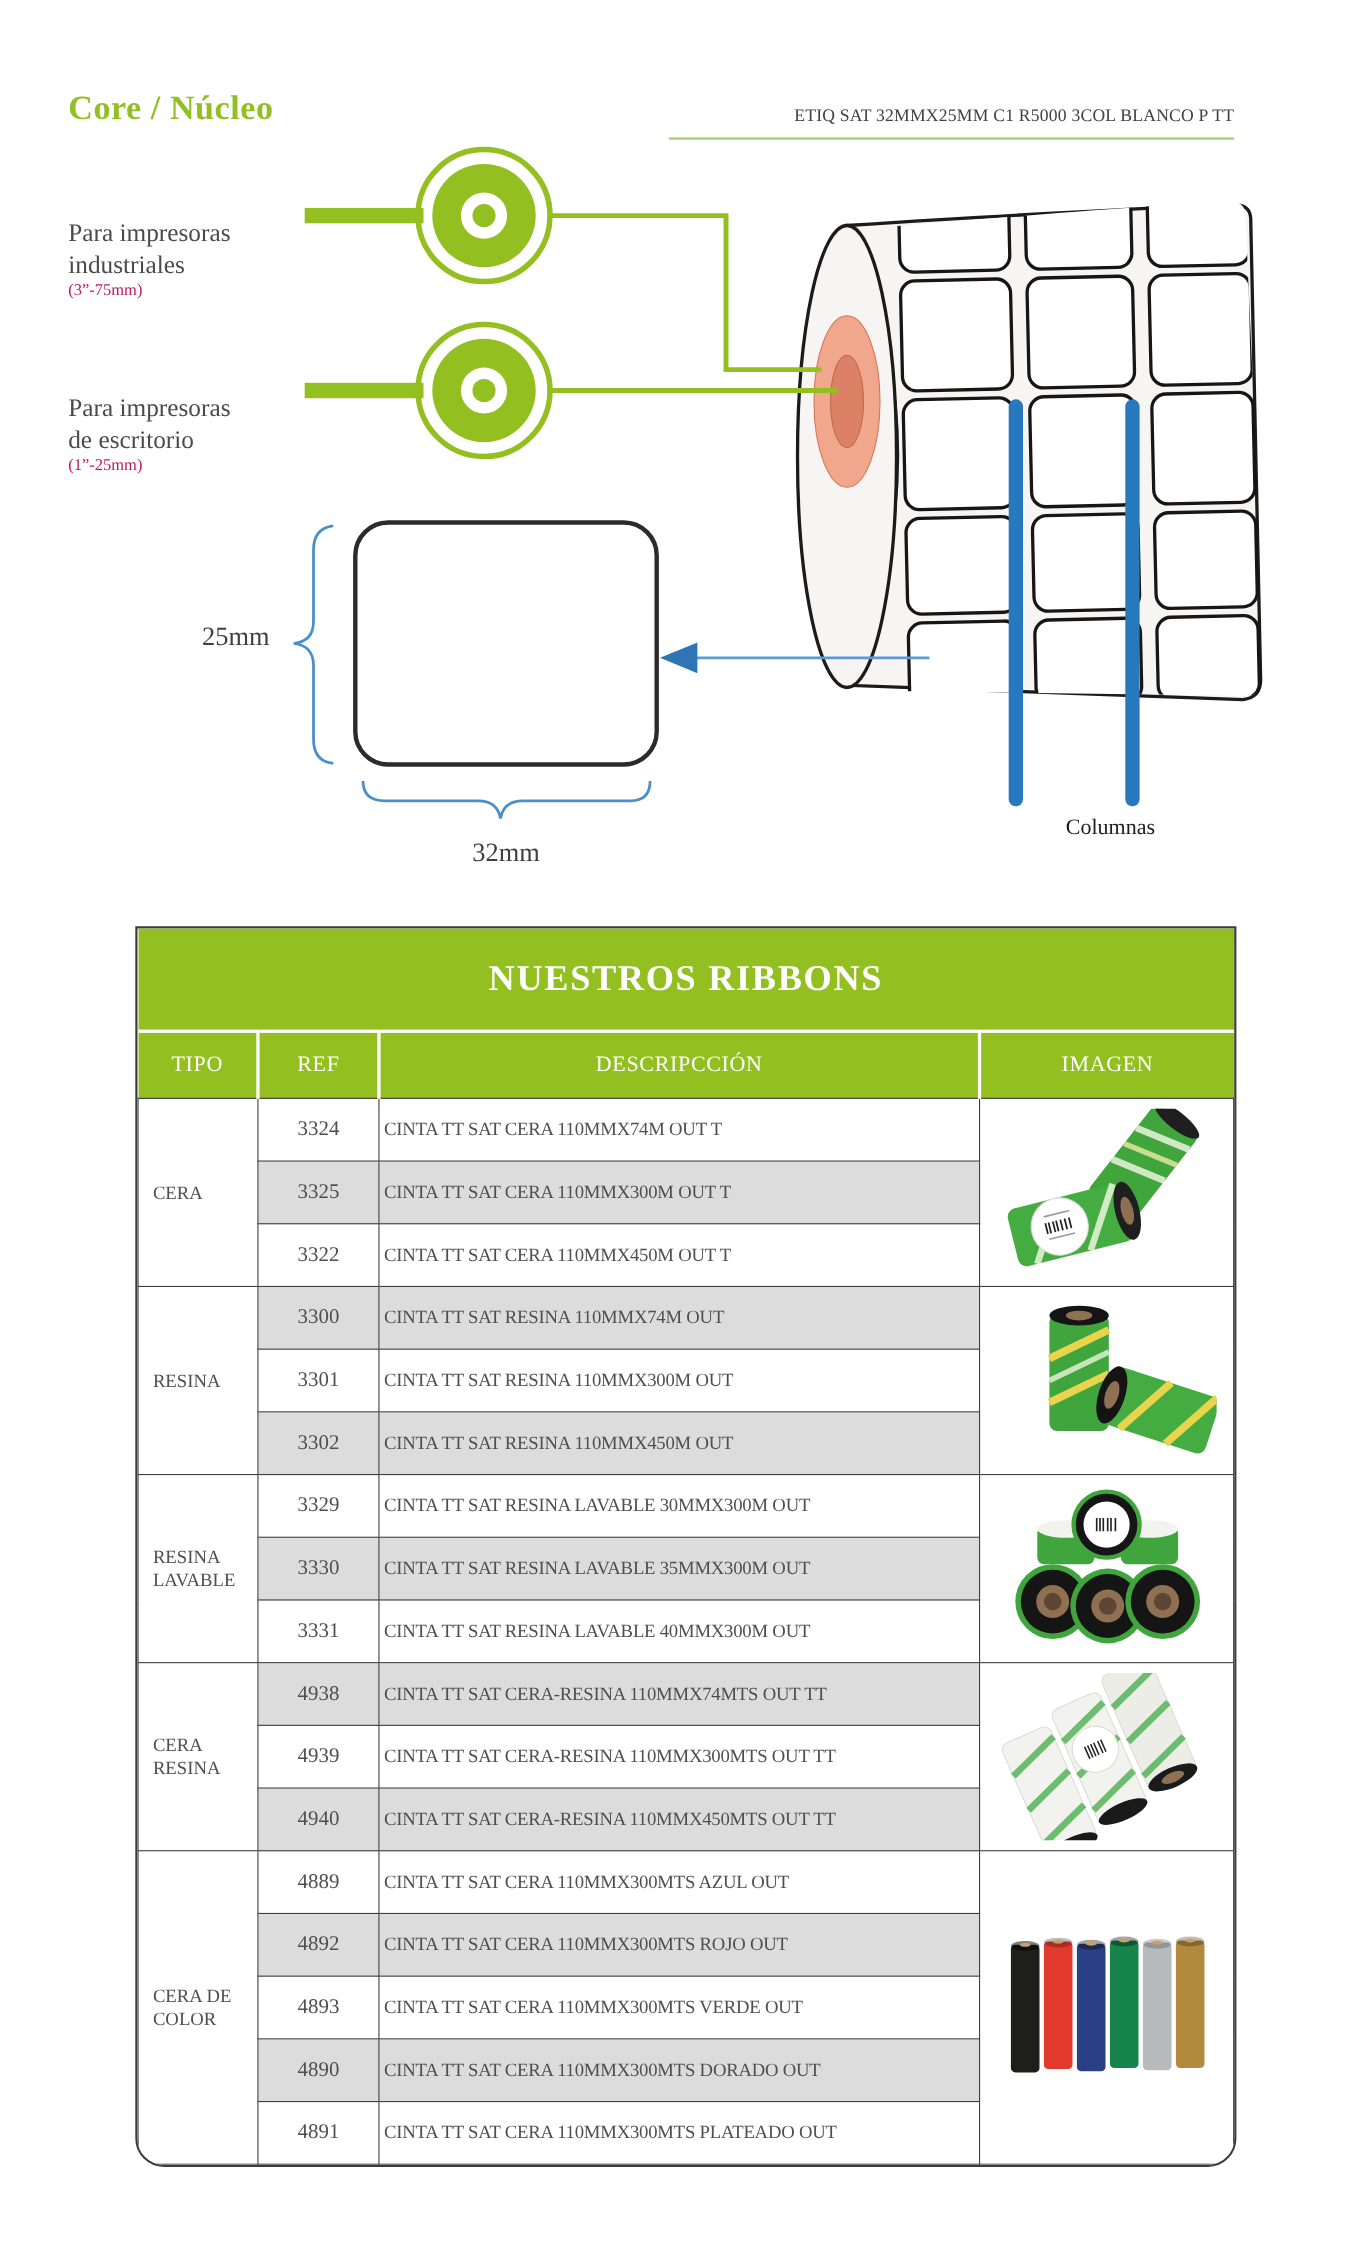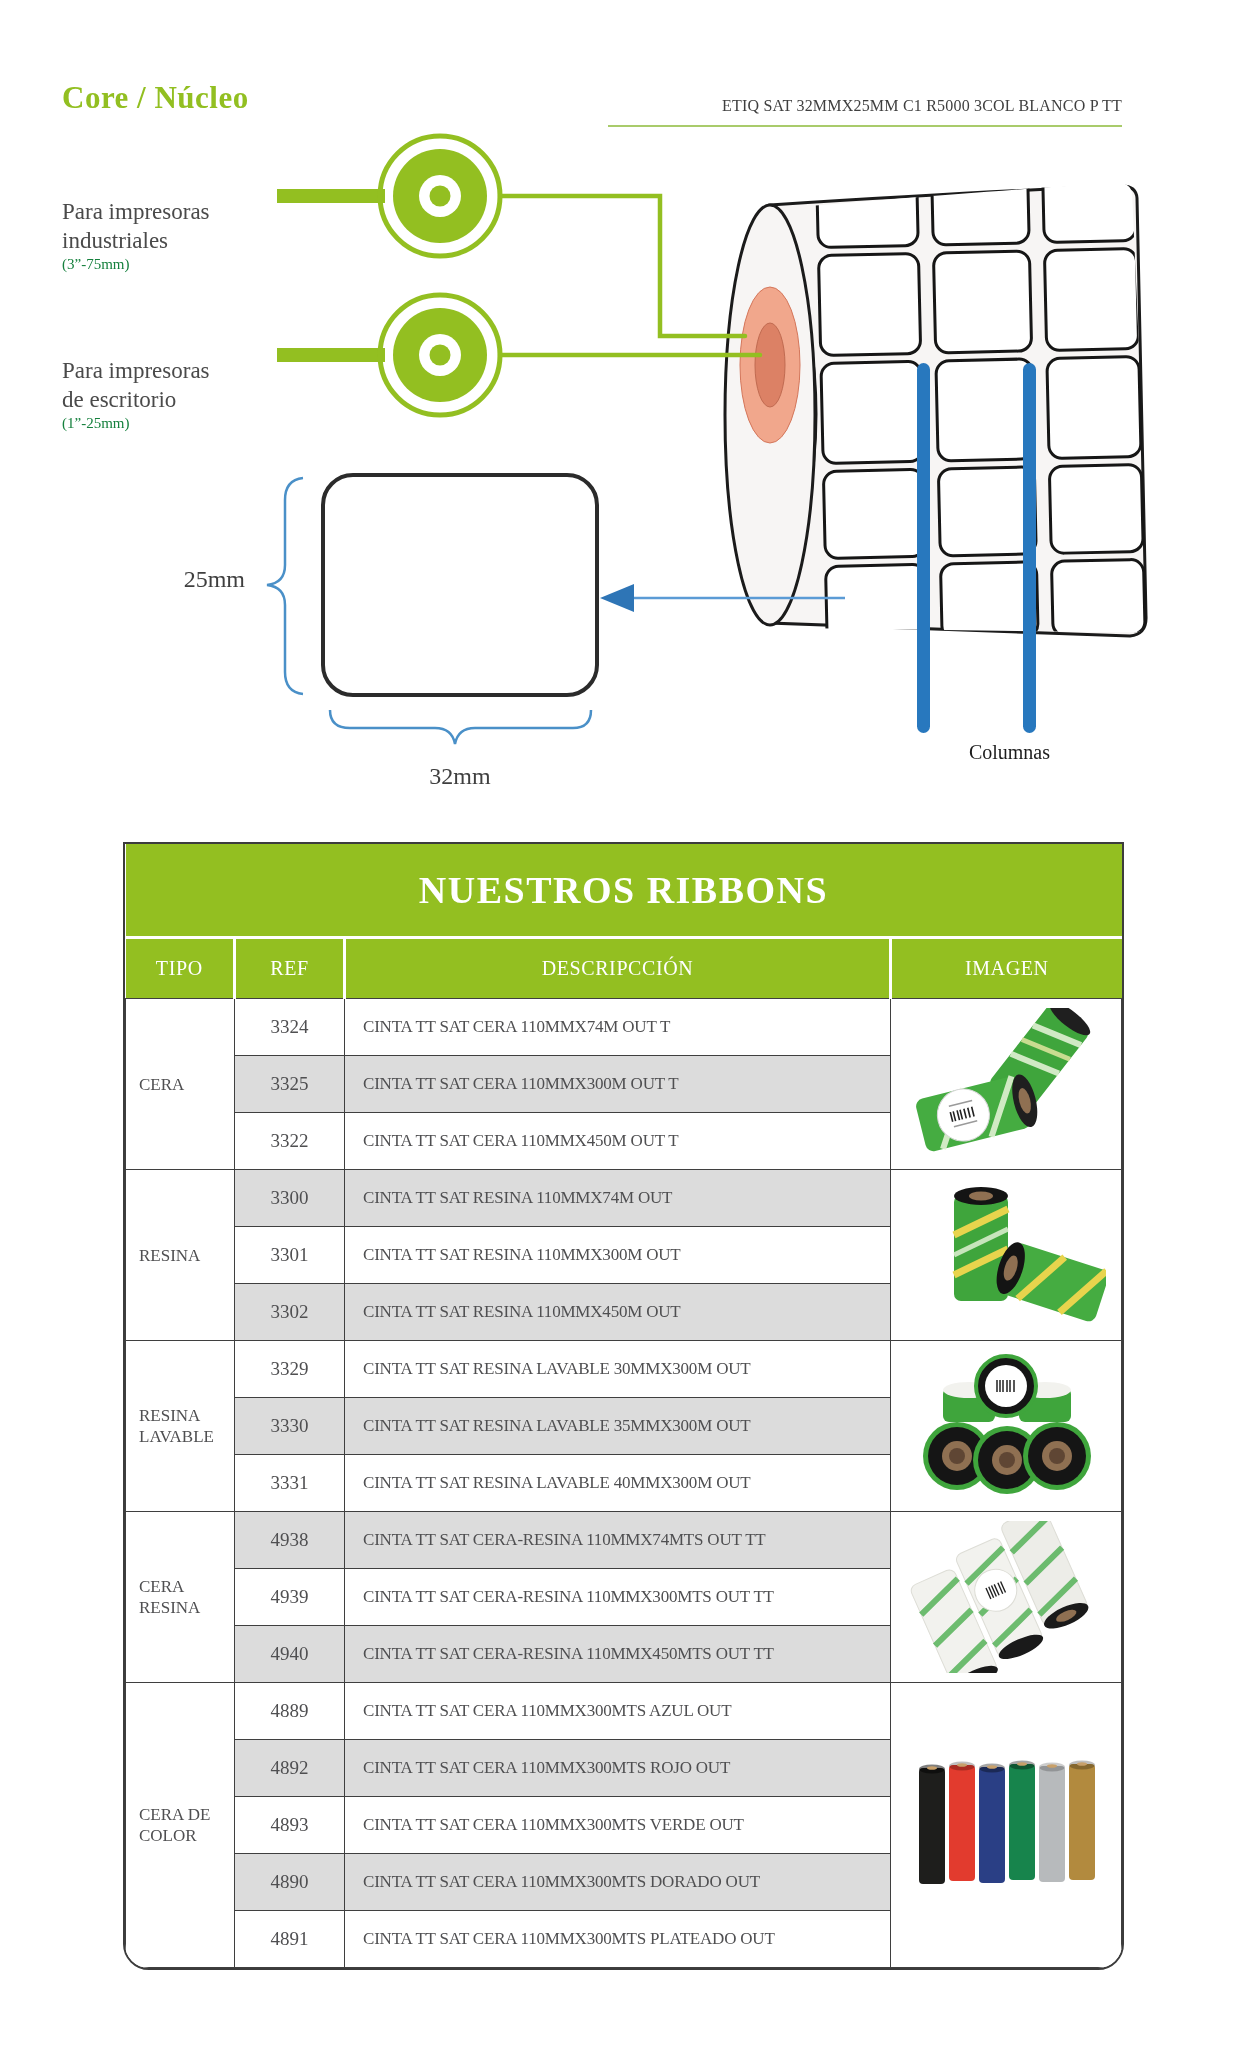--- a/index.html
+++ b/index.html
@@ -7,41 +7,41 @@
          font-family:Liberation Serif, serif;color:#4a4a4a;}
   .abs{position:absolute;}
 
   
   .page-title{left:62px;top:80px;font-size:31px;font-weight:bold;color:#92BF21;letter-spacing:.5px;}
   .product-ref{left:500px;top:97px;width:622px;text-align:right;font-size:16px;color:#3f3f3f;letter-spacing:.2px;}
   .product-ref-underline{left:608px;top:125px;width:514px;height:2px;background:#A9CB6B;}
 
   
   .core-label{left:62px;font-size:23px;line-height:29px;color:#4a4a4a;margin-top:32px;}
-  .core-label .size{font-size:15px;line-height:19px;color:#15803d;}
+  .core-label .size{font-size:15px;line-height:19px;color:#be185d;}
   .lbl-industrial{top:165px;}
   .lbl-desktop{top:324px;}
   .dim-25{left:120px;top:566px;width:125px;text-align:right;font-size:24px;color:#3f3f3f;}
   .dim-32{left:400px;top:763px;width:120px;text-align:center;font-size:24px;color:#3f3f3f;}
   .columns-label{left:905px;top:741px;width:145px;text-align:right;font-size:20px;color:#1c1c1c;}
 
   
   .table-wrap{left:123px;top:842px;width:997px;border:2px solid #3c3c3c;
               border-radius:0 0 26px 26px;overflow:hidden;background:#fff;}
   table.ribbons{width:100%;border-collapse:collapse;table-layout:fixed;}
   .ribbons th,.ribbons td{padding:0;}
   .ribbons thead th{background:#93BF21;color:#ffffff;font-weight:600;}
-  .ribbons .title-row th{height:92px;font-size:38px;letter-spacing:1.5px;}
+  .ribbons .title-row th{height:92px;font-size:33px;letter-spacing:1.5px;}
   .ribbons .col-head th{height:59px;font-size:20px;letter-spacing:.6px;font-weight:500;
                         border-top:3px solid #ffffff;}
   .ribbons .col-head th + th{border-left:3px solid #ffffff;}
   .ribbons tbody td{border:1px solid #3f3f3f;font-size:17px;color:#4f4f51;height:56px;}
   .ribbons tbody td.tipo{text-align:left;padding-left:13px;line-height:21px;white-space:pre-line;background:#fff;}
   .ribbons tbody td.ref{text-align:center;font-size:19px;margin-top:16px;}
-  .ribbons tbody td.desc{text-align:left;padding-left:18px;letter-spacing:-.2px;}
+  .ribbons tbody td.desc{text-align:left;padding-left:4px;letter-spacing:-.2px;}
   .ribbons tbody td.shade{background:#DCDCDC;}
   .ribbons tbody td.imagen{background:#fff;text-align:center;vertical-align:middle;}
   .ribbons tbody td.imagen svg{display:block;margin:0 auto;}
 </style>
 </head>
 <body>
 
 <div class="stage">
 
   <div class="abs page-title">Core / Núcleo</div>

